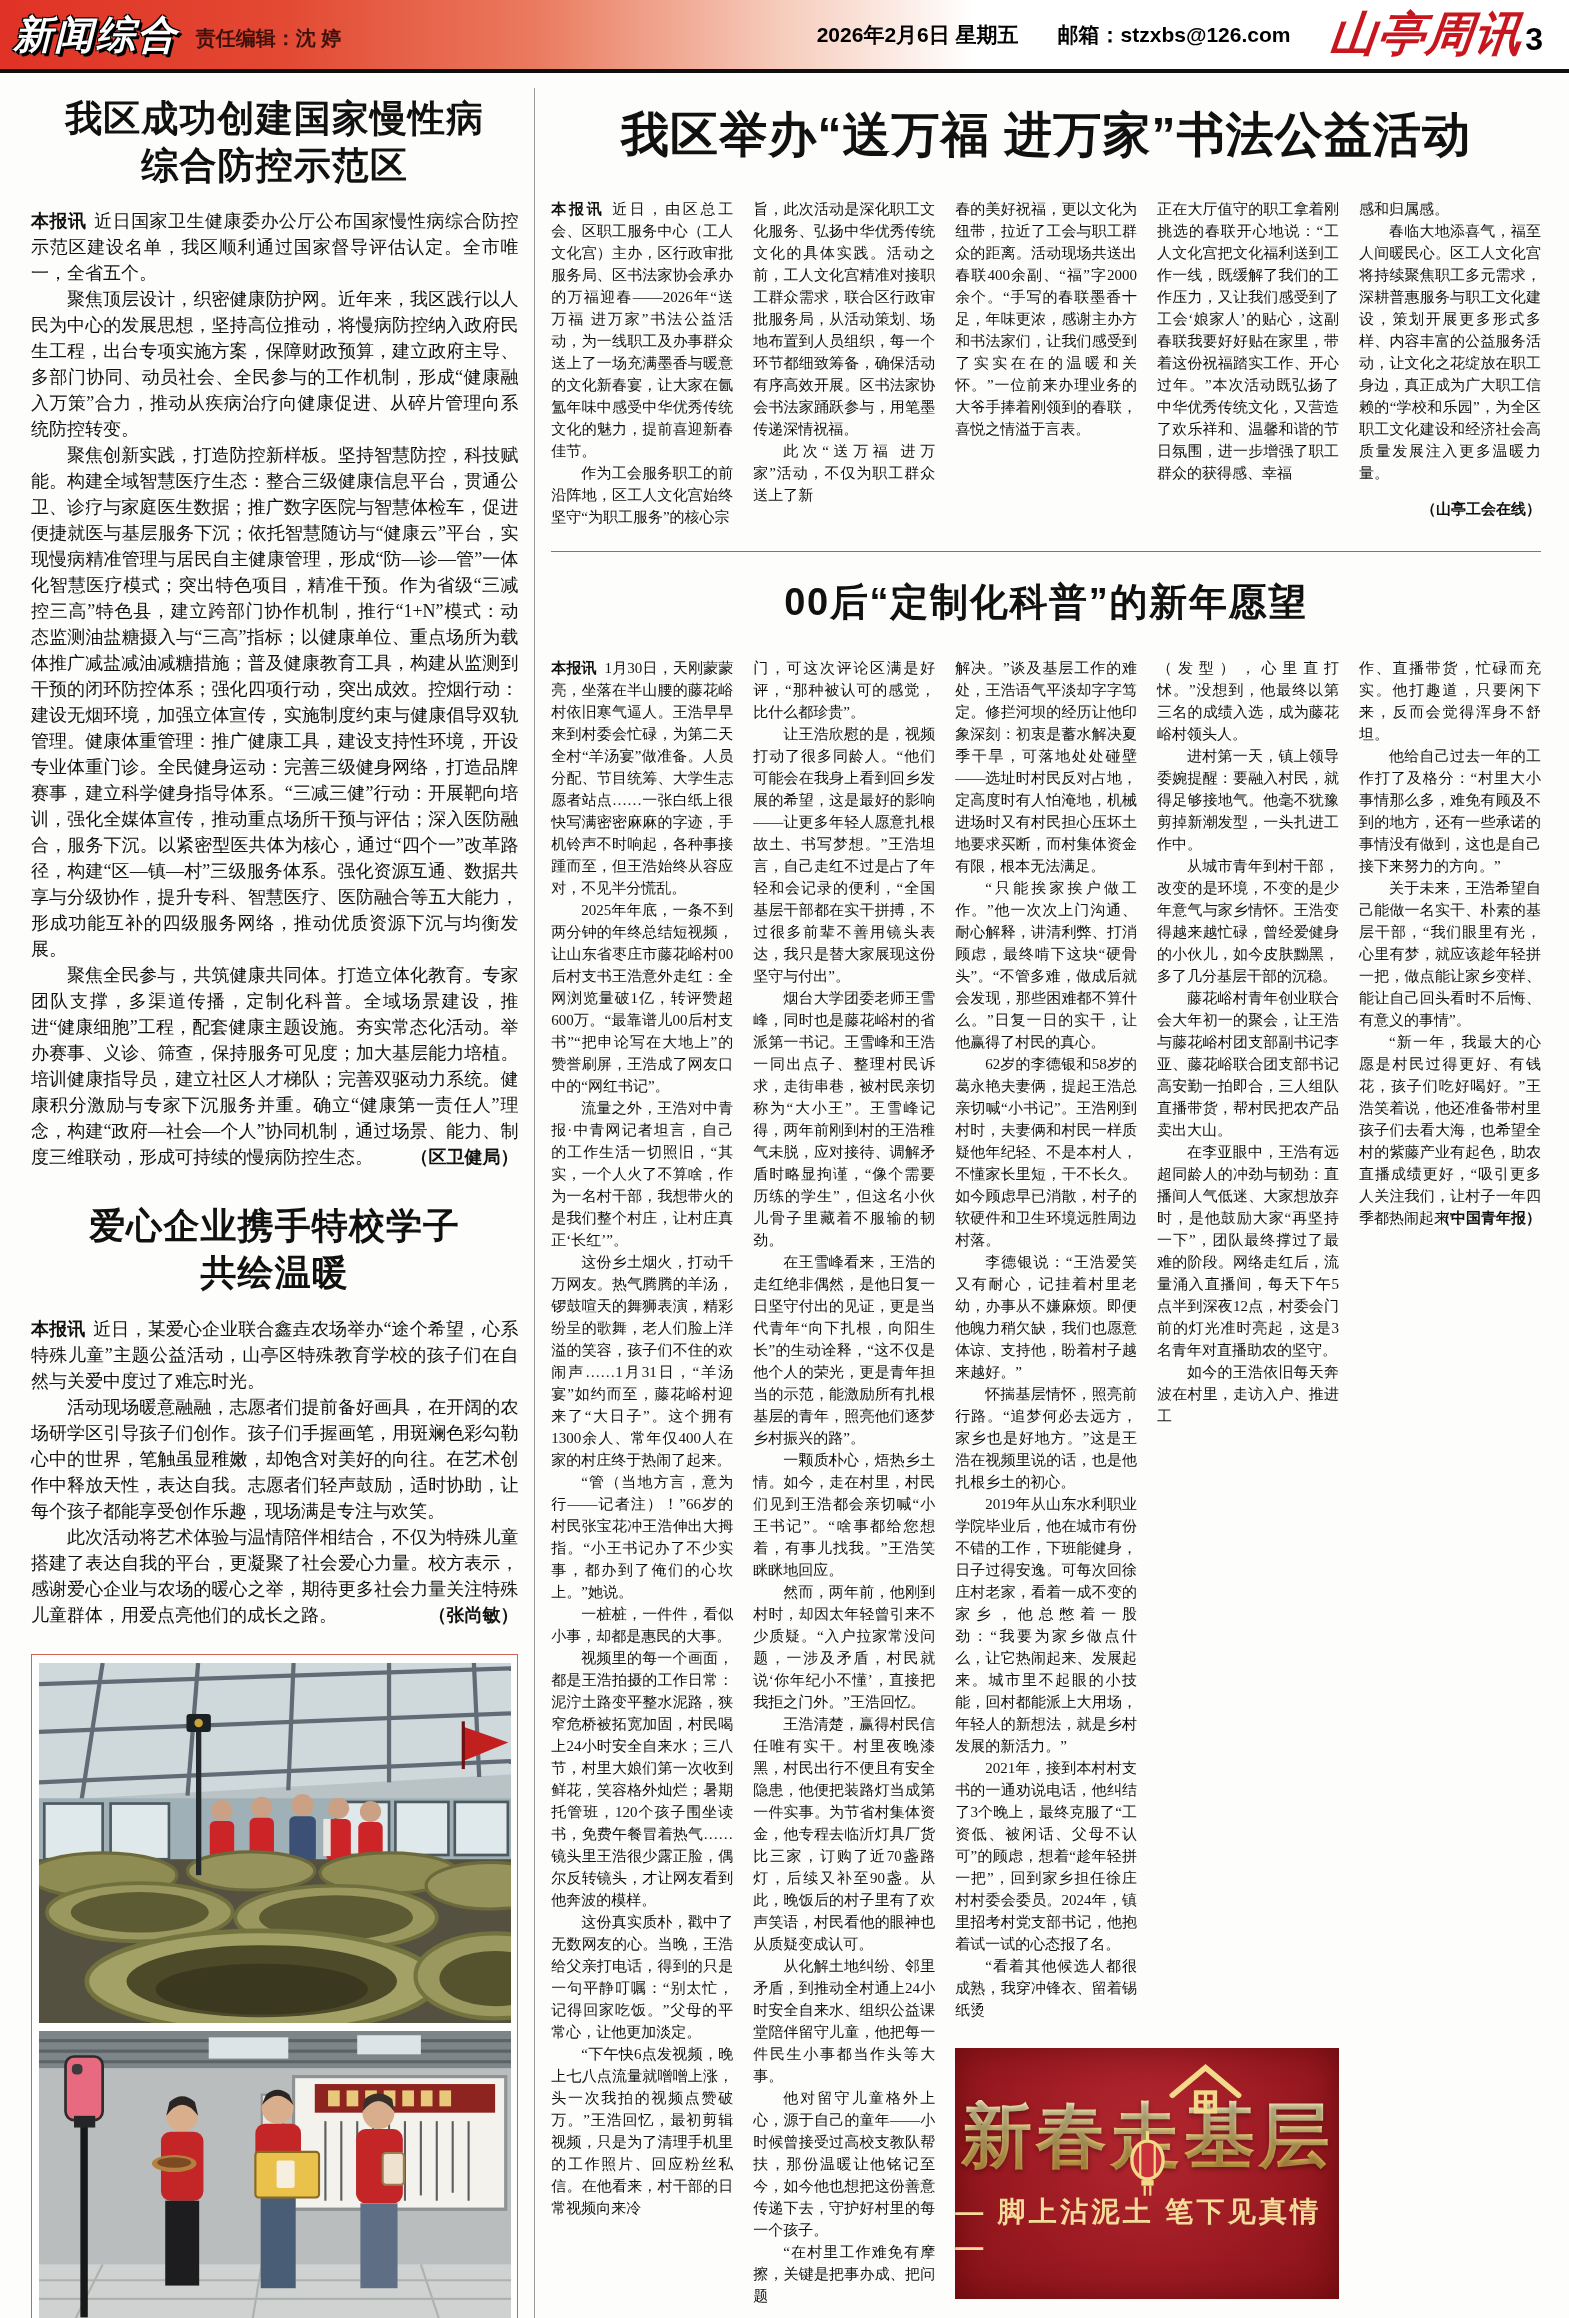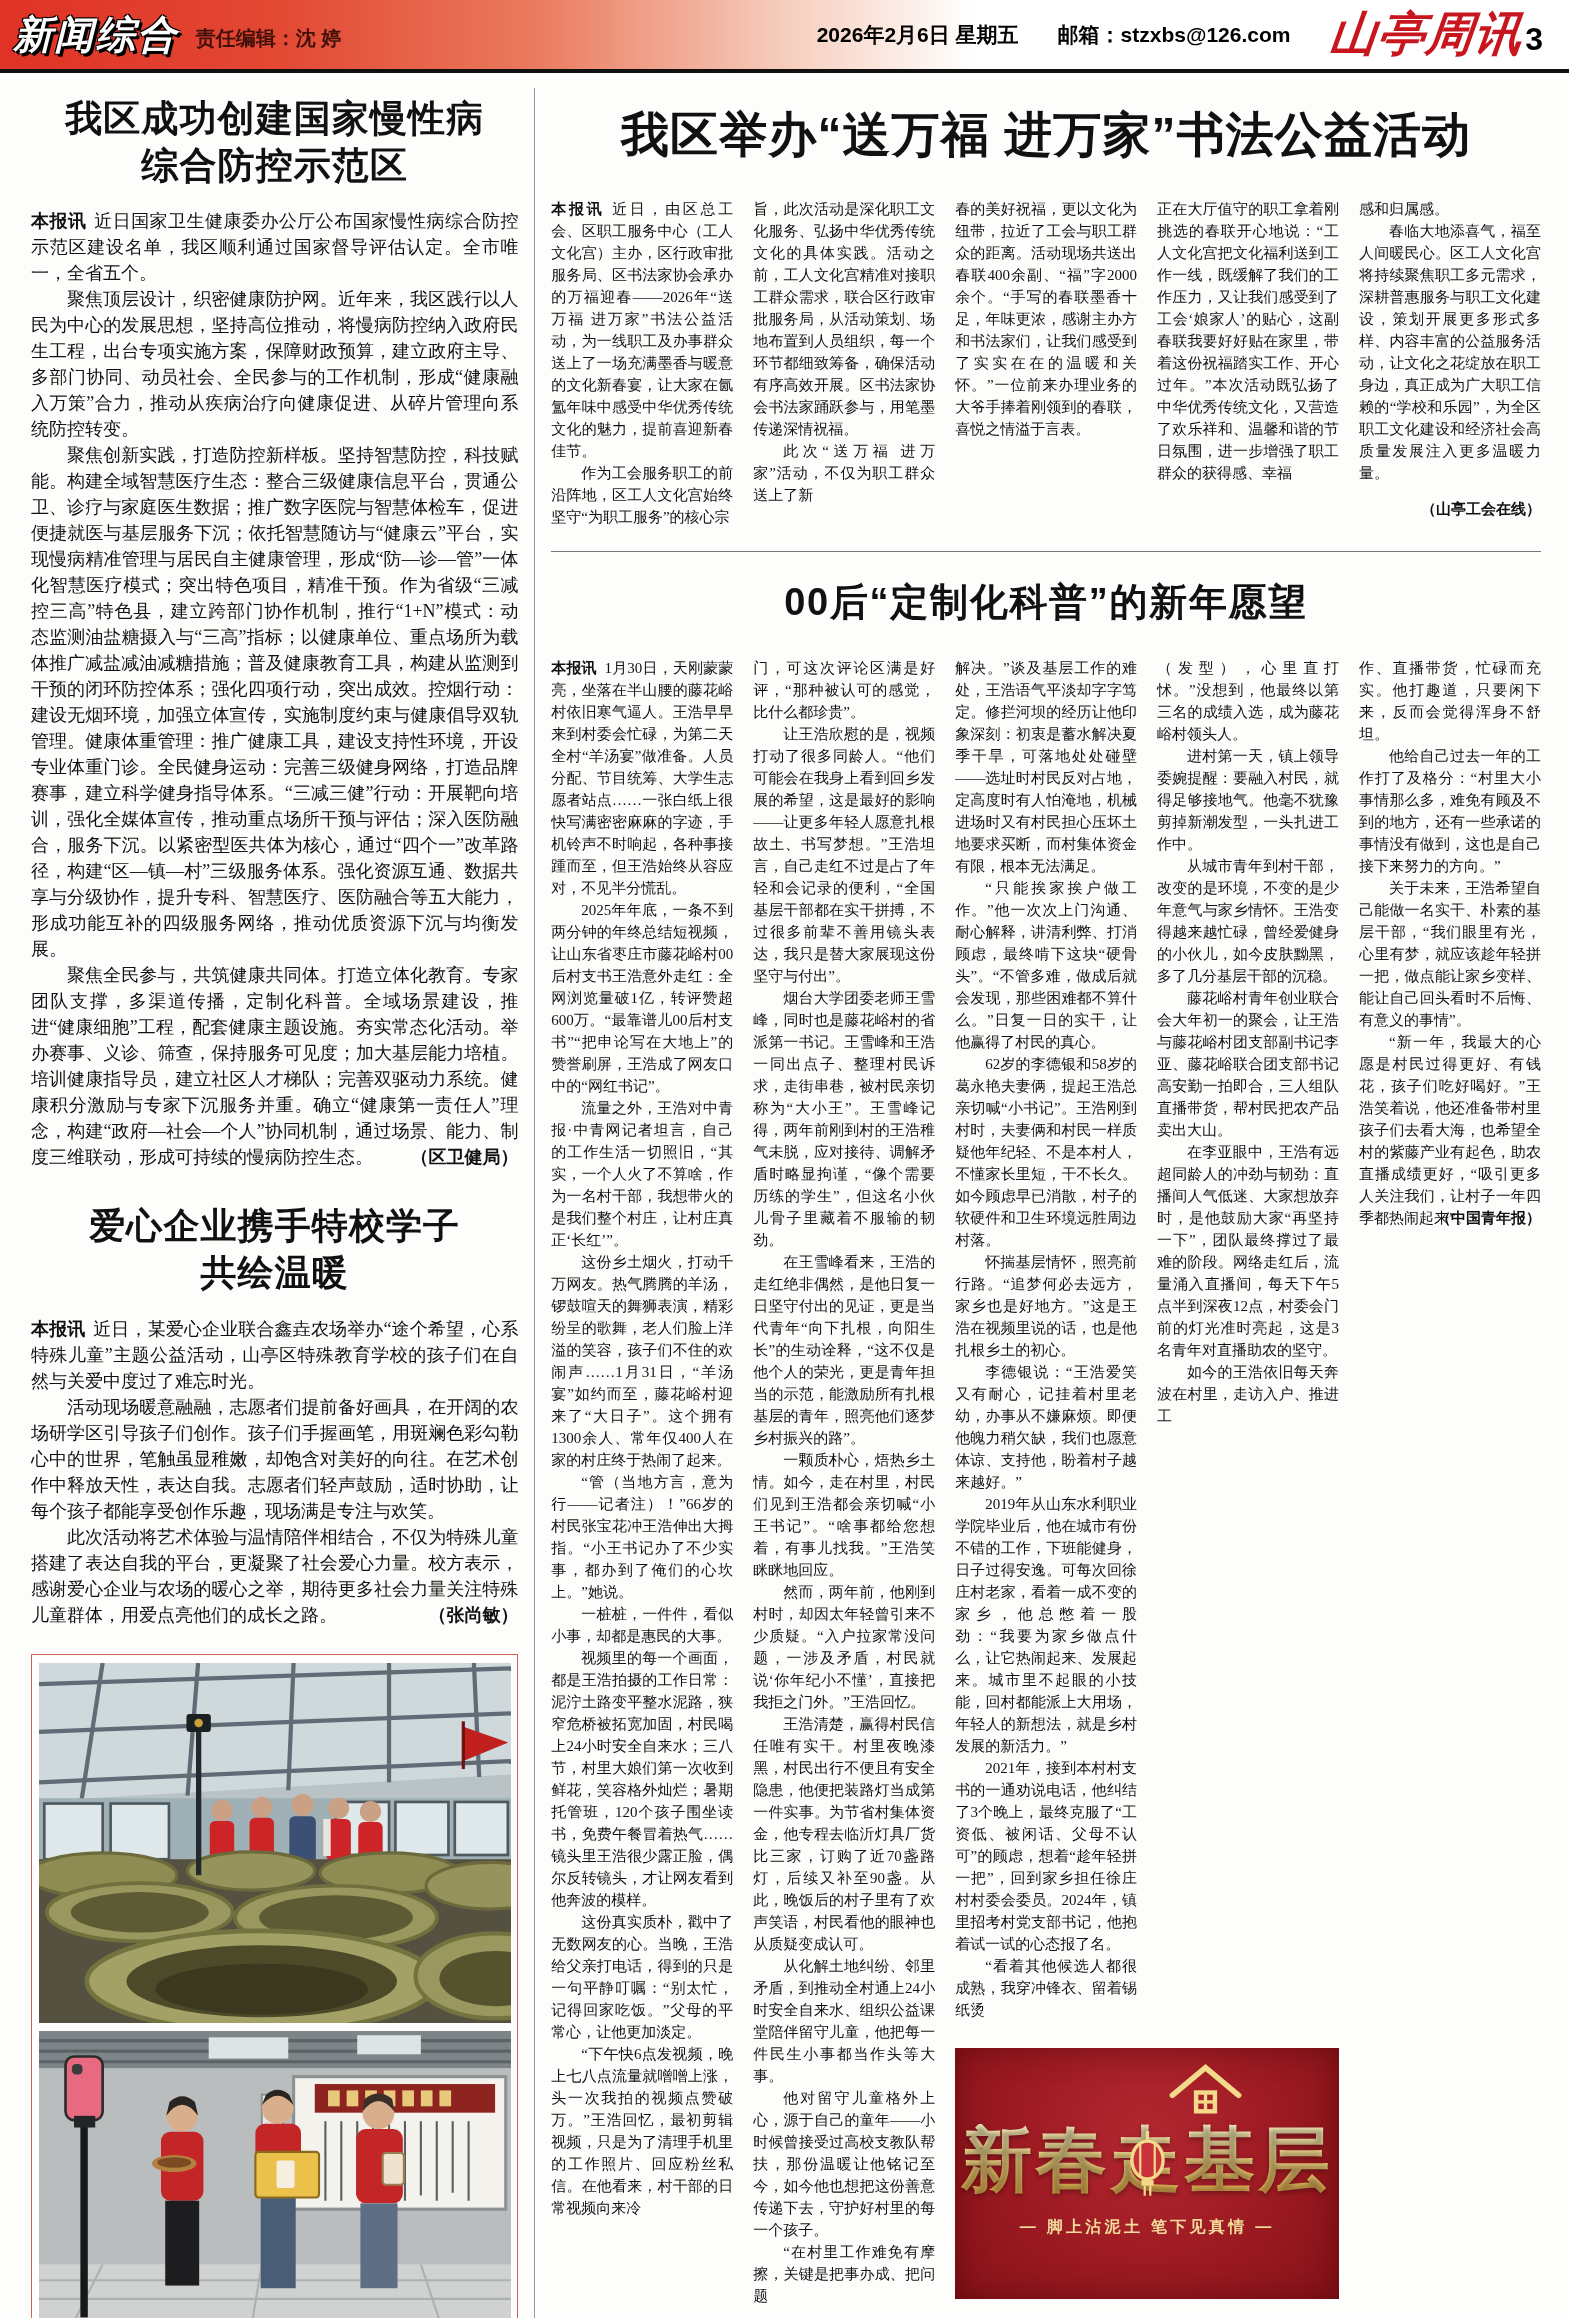--- a/index.html
+++ b/index.html
@@ -66,21 +66,21 @@
     background:radial-gradient(circle at 50% 35%, #b32730 0%, #9c1a22 55%, #871218 100%);
     display:flex; flex-direction:column; align-items:center; justify-content:center; position:relative;
     box-shadow:inset 0 0 33px rgba(60,0,0,.45);
   }
   .redbox-title{
     font-family:"Liberation Sans",sans-serif; font-weight:900; font-size:71px; letter-spacing:3.3px;
     background:linear-gradient(180deg,#fdf3c2 0%,#f3d98a 45%,#e3ae4a 100%);
     -webkit-background-clip:text; background-clip:text; color:transparent;
     text-shadow:0 2.2px 5.6px rgba(0,0,0,.35); line-height:1; margin-top:16.7px;
   }
-  .redbox-slogan{ font-family:"Liberation Sans",sans-serif; font-weight:bold; font-size:16px; color:#f3dc9a; margin-top:22px; letter-spacing:3.3px;}
+  .redbox-slogan{ font-family:"Liberation Sans",sans-serif; font-weight:bold; font-size:28px; color:#f3dc9a; margin-top:22px; letter-spacing:3.3px;}
   .redbox .house-icon{ position:absolute; top:14.5px; right:24%; }
   .redbox .lantern-icon{ position:absolute; top:83px; left:45%; }
 </style>
 </head>
 <body>
 
 <div class="page">
 
   <div class="masthead-bar">
     <div class="section-badge">新闻综合</div>
@@ -351,22 +351,22 @@
               <p class="t">然而，两年前，他刚到村时，却因太年轻曾引来不少质疑。“入户拉家常没问题，一涉及矛盾，村民就说‘你年纪小不懂’，直接把我拒之门外。”王浩回忆。</p>
               <p class="t">王浩清楚，赢得村民信任唯有实干。村里夜晚漆黑，村民出行不便且有安全隐患，他便把装路灯当成第一件实事。为节省村集体资金，他专程去临沂灯具厂货比三家，订购了近70盏路灯，后续又补至90盏。从此，晚饭后的村子里有了欢声笑语，村民看他的眼神也从质疑变成认可。</p>
               <p class="t">从化解土地纠纷、邻里矛盾，到推动全村通上24小时安全自来水、组织公益课堂陪伴留守儿童，他把每一件民生小事都当作头等大事。</p>
               <p class="t">他对留守儿童格外上心，源于自己的童年——小时候曾接受过高校支教队帮扶，那份温暖让他铭记至今，如今他也想把这份善意传递下去，守护好村里的每一个孩子。</p>
               <p class="t">“在村里工作难免有摩擦，关键是把事办成、把问题</p>
             </div>
           <div class="col" style="grid-column:3;grid-row:1;">
               <p class="t cont">解决。”谈及基层工作的难处，王浩语气平淡却字字笃定。修拦河坝的经历让他印象深刻：初衷是蓄水解决夏季干旱，可落地处处碰壁——选址时村民反对占地，定高度时有人怕淹地，机械进场时又有村民担心压坏土地要求买断，而村集体资金有限，根本无法满足。</p>
               <p class="t">“只能挨家挨户做工作。”他一次次上门沟通、耐心解释，讲清利弊、打消顾虑，最终啃下这块“硬骨头”。“不管多难，做成后就会发现，那些困难都不算什么。”日复一日的实干，让他赢得了村民的真心。</p>
               <p class="t">62岁的李德银和58岁的葛永艳夫妻俩，提起王浩总亲切喊“小书记”。王浩刚到村时，夫妻俩和村民一样质疑他年纪轻、不是本村人，不懂家长里短，干不长久。如今顾虑早已消散，村子的软硬件和卫生环境远胜周边村落。</p>
+              <p class="t">李德银说：“王浩爱笑又有耐心，记挂着村里老幼，办事从不嫌麻烦。即便他魄力稍欠缺，我们也愿意体谅、支持他，盼着村子越来越好。”</p>
               <p class="t">怀揣基层情怀，照亮前行路。“追梦何必去远方，家乡也是好地方。”这是王浩在视频里说的话，也是他扎根乡土的初心。</p>
-              <p class="t">李德银说：“王浩爱笑又有耐心，记挂着村里老幼，办事从不嫌麻烦。即便他魄力稍欠缺，我们也愿意体谅、支持他，盼着村子越来越好。”</p>
               <p class="t">2019年从山东水利职业学院毕业后，他在城市有份不错的工作，下班能健身，日子过得安逸。可每次回徐庄村老家，看着一成不变的家乡，他总憋着一股劲：“我要为家乡做点什么，让它热闹起来、发展起来。城市里不起眼的小技能，回村都能派上大用场，年轻人的新想法，就是乡村发展的新活力。”</p>
               <p class="t">2021年，接到本村村支书的一通劝说电话，他纠结了3个晚上，最终克服了“工资低、被闲话、父母不认可”的顾虑，想着“趁年轻拼一把”，回到家乡担任徐庄村村委会委员。2024年，镇里招考村党支部书记，他抱着试一试的心态报了名。</p>
               <p class="t">“看着其他候选人都很成熟，我穿冲锋衣、留着锡纸烫</p>
             </div>
           <div class="col" style="grid-column:4;grid-row:1;">
               <p class="t cont">（发型），心里直打怵。”没想到，他最终以第三名的成绩入选，成为藤花峪村领头人。</p>
               <p class="t">进村第一天，镇上领导委婉提醒：要融入村民，就得足够接地气。他毫不犹豫剪掉新潮发型，一头扎进工作中。</p>
               <p class="t">从城市青年到村干部，改变的是环境，不变的是少年意气与家乡情怀。王浩变得越来越忙碌，曾经爱健身的小伙儿，如今皮肤黝黑，多了几分基层干部的沉稳。</p>
               <p class="t">藤花峪村青年创业联合会大年初一的聚会，让王浩与藤花峪村团支部副书记李亚、藤花峪联合团支部书记高安勤一拍即合，三人组队直播带货，帮村民把农产品卖出大山。</p>
               <p class="t">在李亚眼中，王浩有远超同龄人的冲劲与韧劲：直播间人气低迷、大家想放弃时，是他鼓励大家“再坚持一下”，团队最终撑过了最难的阶段。网络走红后，流量涌入直播间，每天下午5点半到深夜12点，村委会门前的灯光准时亮起，这是3名青年对直播助农的坚守。</p>

